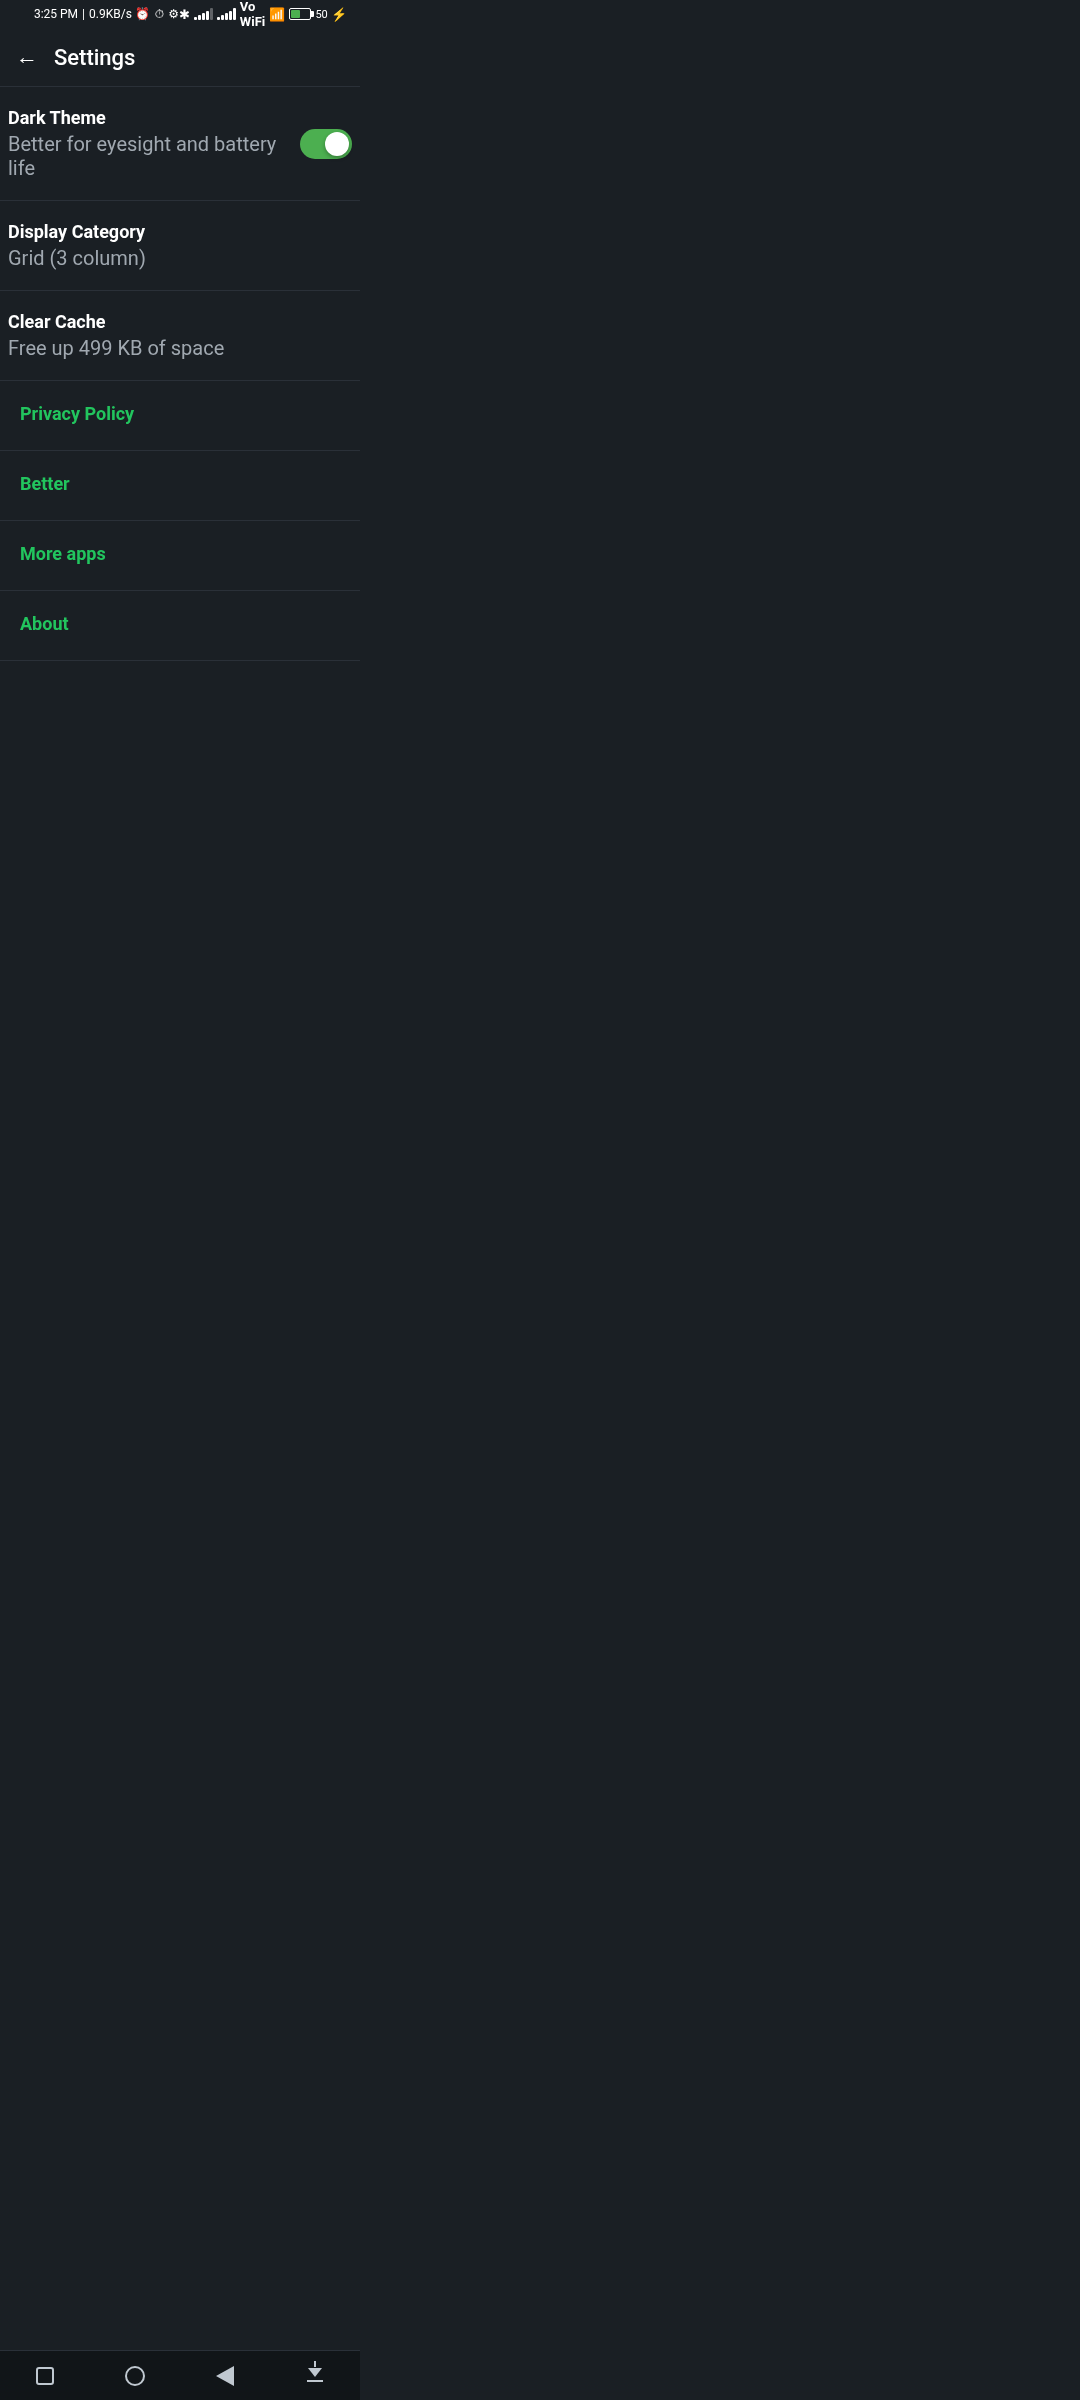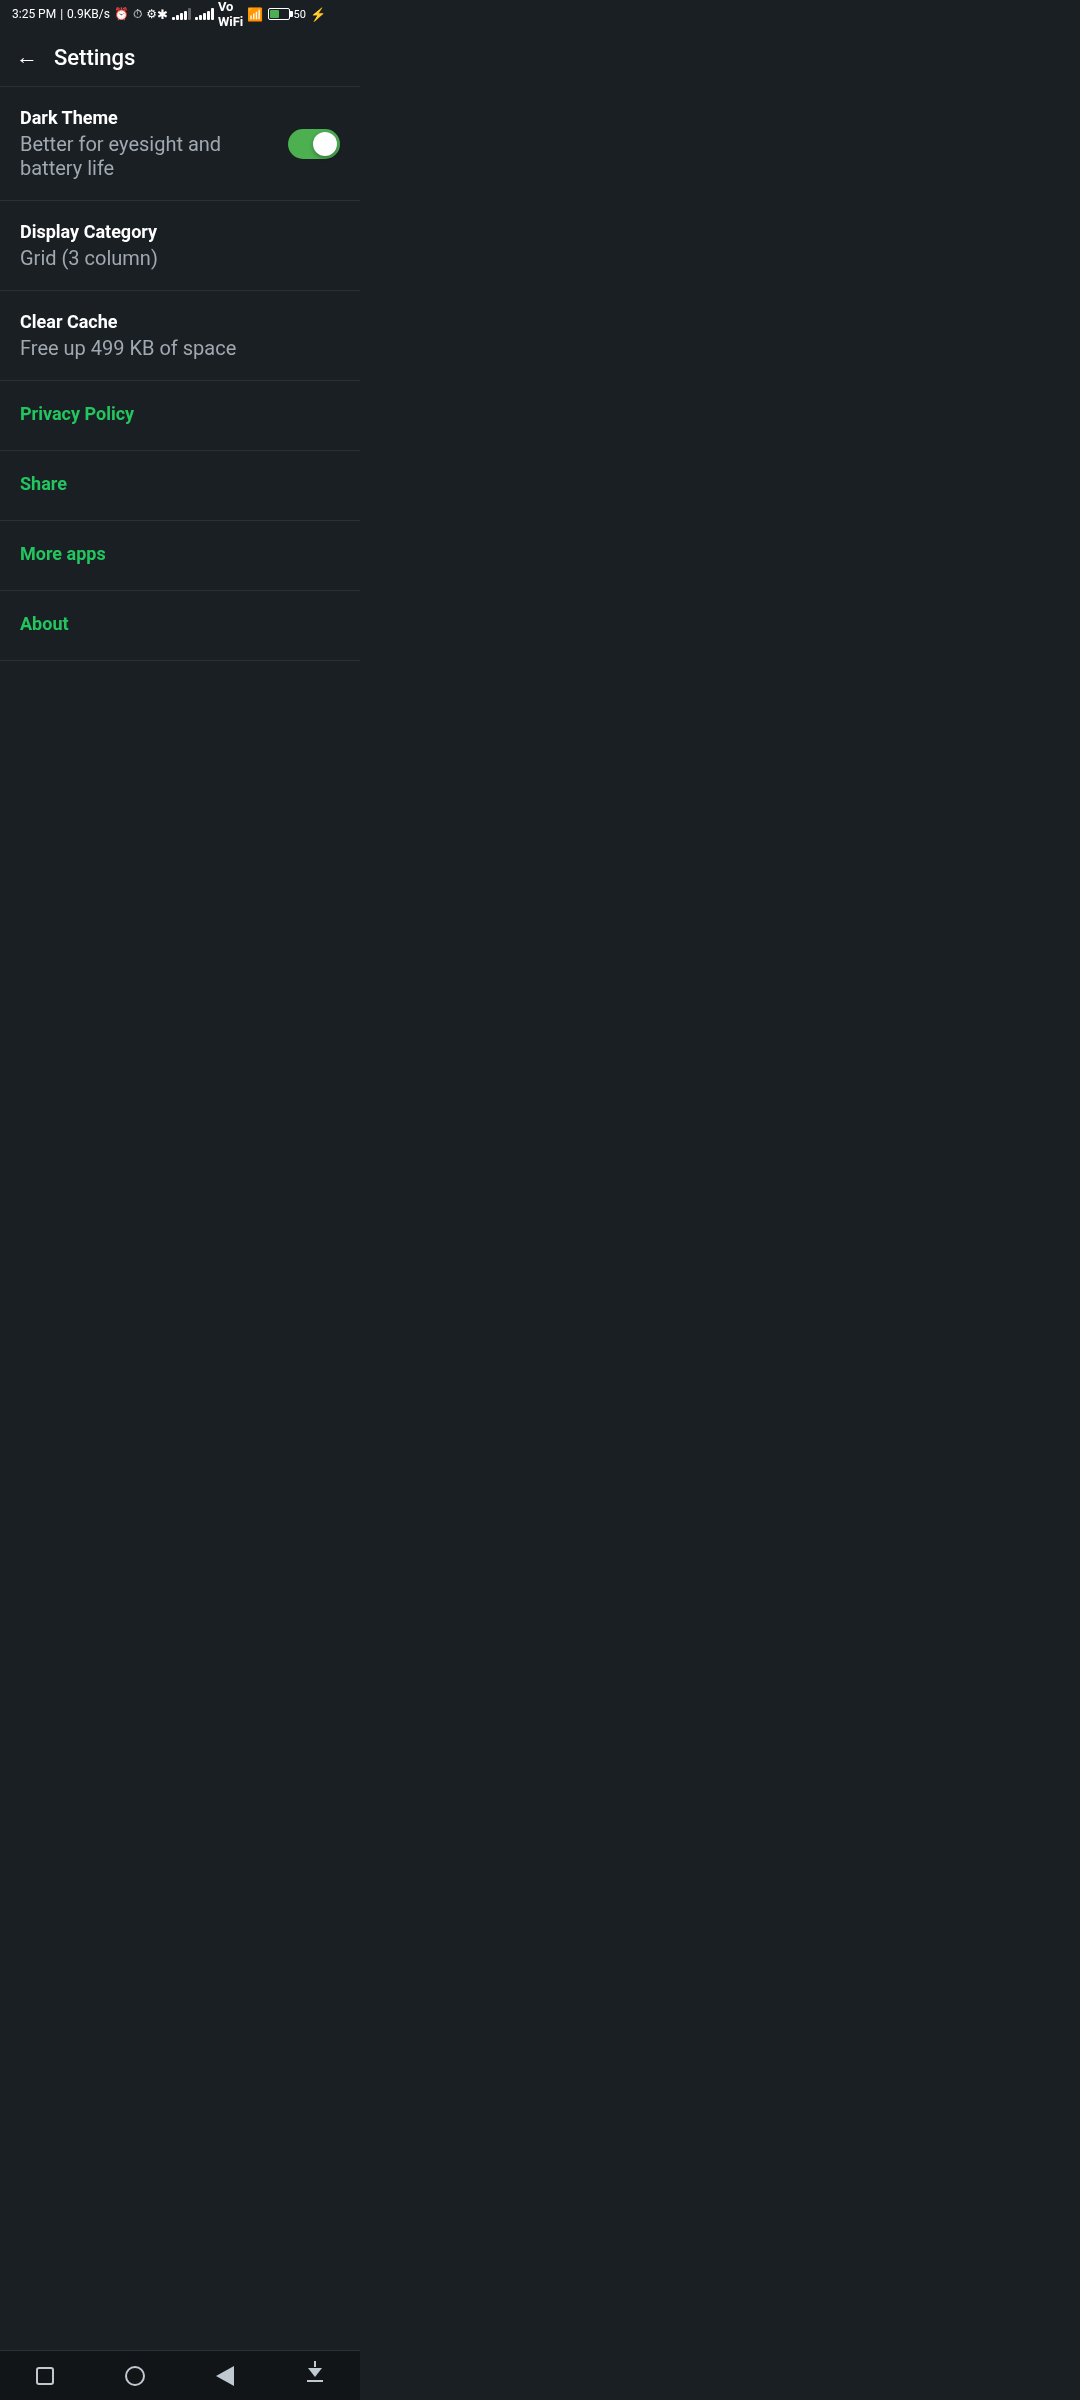--- a/index.html
+++ b/index.html
@@ -15,21 +15,21 @@
       font-family: 'Roboto', Arial, sans-serif;
       width: 360px;
       min-height: 800px;
       position: relative;
       overflow-x: hidden;
     }
 
     .status-bar {
       background-color: #1a1f24;
       display: flex;
-      justify-content: flex-start;
+      justify-content: flex-end;
       align-items: center;
       padding: 8px 12px;
       font-size: 12px;
       color: #ffffff;
       height: 28px;
     }
 
     .status-left {
       display: flex;
       align-items: center;
@@ -95,21 +95,21 @@
       color: #ffffff;
     }
 
     .divider {
       height: 1px;
       background-color: #2a3038;
       margin: 0;
     }
 
     .settings-item {
-      padding: 20px 20px;
+      padding: 20px 8px;
       border-bottom: 1px solid #2a3038;
       display: flex;
       justify-content: space-between;
       align-items: center;
       cursor: pointer;
     }
 
     .settings-item-content {
       flex: 1;
     }
@@ -354,21 +354,21 @@
       <div class="settings-item-title">Clear Cache</div>
       <div class="settings-item-subtitle">Free up 499 KB of space</div>
     </div>
   </div>
 
   <div class="settings-item-simple">
     <div class="settings-item-title">Privacy Policy</div>
   </div>
 
   <div class="settings-item-simple">
-    <div class="settings-item-title">Share</div>
+    <div class="settings-item-title">Better</div>
   </div>
 
 
   <div class="settings-item-simple">
     <div class="settings-item-title">More apps</div>
   </div>
 
   <div class="settings-item-simple">
     <div class="settings-item-title">About</div>
   </div>

